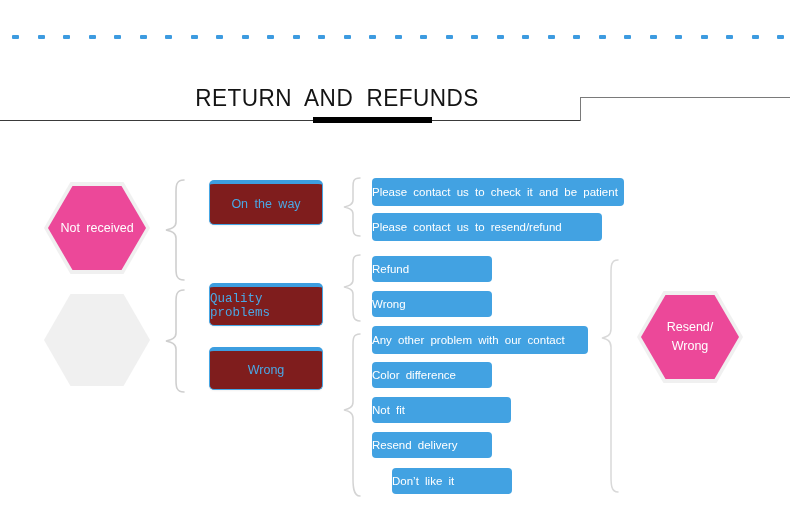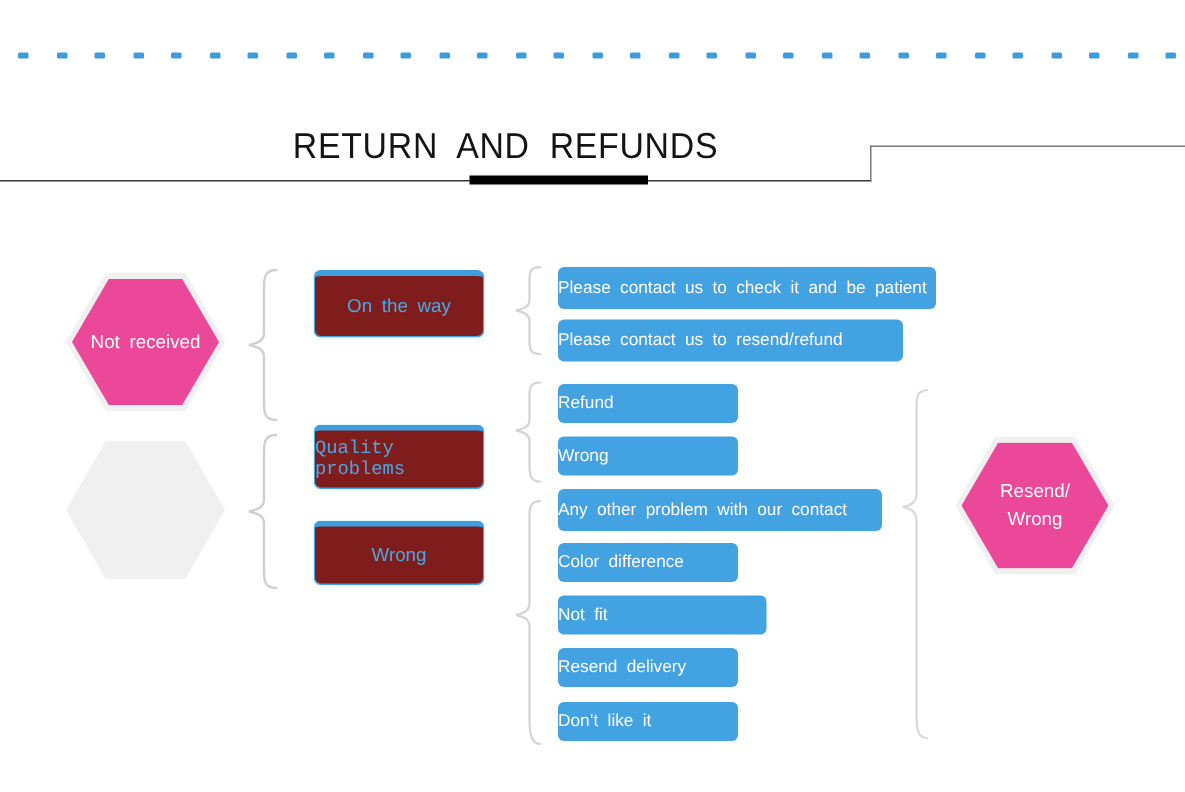--- a/index.html
+++ b/index.html
@@ -222,21 +222,21 @@
   </div>
 
   <div class="fbox" style="left:372px;top:397px;width:139px;height:26px;">
     <span>Not  fit</span>
   </div>
 
   <div class="fbox" style="left:372px;top:432px;width:120px;height:26px;">
     <span>Resend  delivery</span>
   </div>
 
-  <div class="fbox" style="left:372px;top:468px;width:120px;height:26px;">
+  <div class="fbox" style="left:392px;top:468px;width:120px;height:26px;">
     <span>Don’t  like  it</span>
   </div>
 
   <div class="brace" style="left:598px;top:258px;">
     <svg width="22" height="238" viewBox="0 0 22 238">
       <path d="M20 2 C13 2 13 8 13 15 L13 71 C13 78 8 79 4 80 C8 81 13 82 13 89 L13 218 C13 226 13 234 20 234" fill="none" stroke="#d9d9d9" stroke-width="1.5" stroke-linecap="round"></path>
     </svg>
   </div>
 
   <div class="hex-halo" style="left:637px;top:291px;width:106px;height:92px;"></div>

